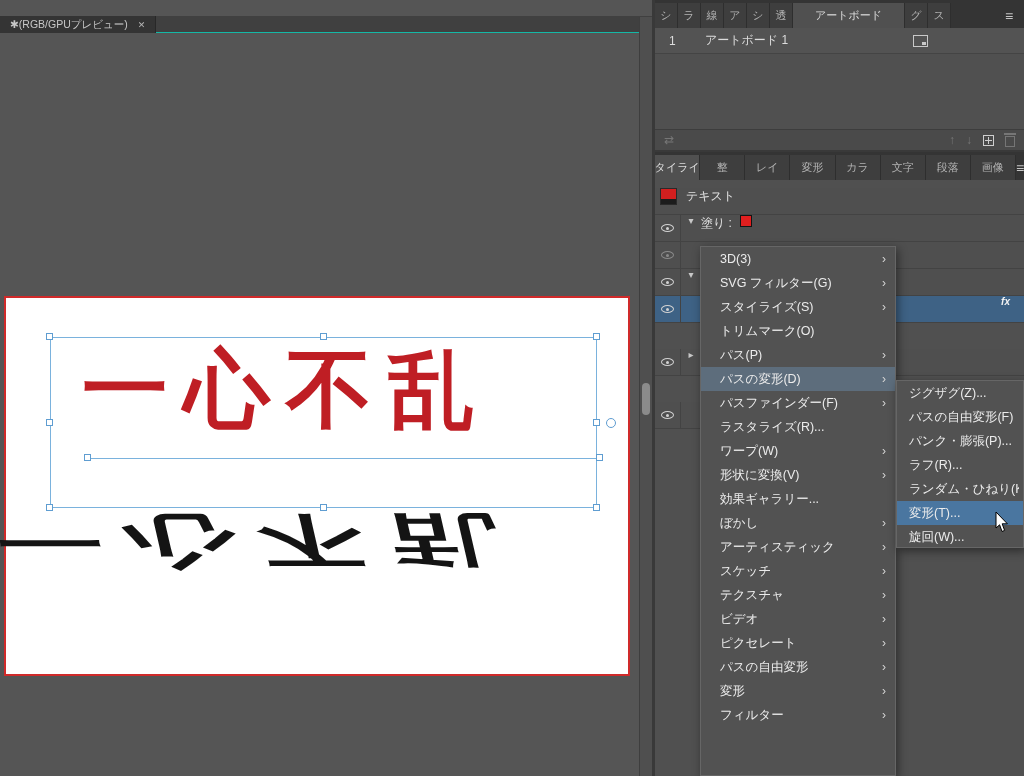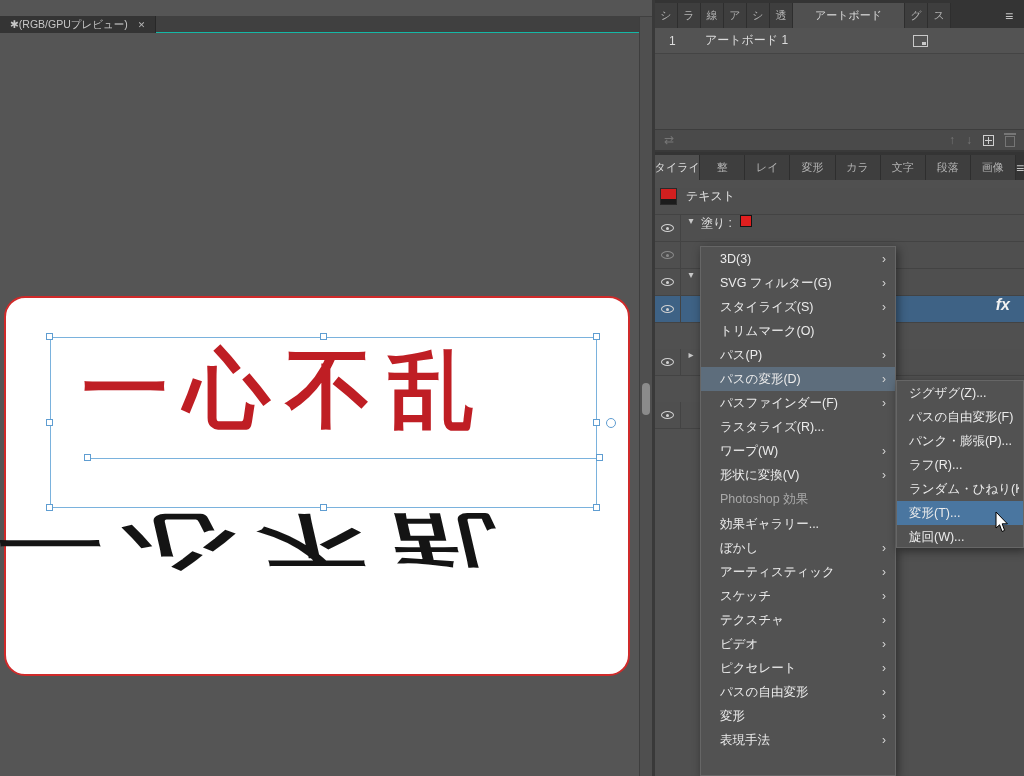--- a/index.html
+++ b/index.html
@@ -62,21 +62,21 @@
 
   
   .arow{position:absolute;left:0;width:100%;height:27px;border-bottom:1px solid #434343;display:flex;align-items:flex-start;background:#4f4f4f;color:#e2e2e2;font-size:12px}
   .arow .eyecell{width:26px;height:100%;display:flex;align-items:center;justify-content:center;border-right:1px solid #434343;flex:none}
   .eye{width:13px;height:8px;border:1px solid #d2d2d2;border-radius:50%;position:relative}
   .eye::after{content:"";position:absolute;left:50%;top:50%;width:3px;height:3px;margin:-1.5px 0 0 -1.5px;background:#d2d2d2;border-radius:50%}
   .eye.off{opacity:.45}
   .chevcell{width:20px;text-align:center;color:#c8c8c8;font-size:10px;flex:none}
   .thumb-text{width:17px;height:17px;margin-left:5px;margin-right:9px;background:linear-gradient(#d21f1f 0 68%,#1c1c1c 68% 100%);border:1px solid #2a2a2a;flex:none}
   .fill-swatch{width:12px;height:12px;border:1px solid #151515;margin-left:8px;flex:none}
-  .fx{position:absolute;right:14px;font-style:italic;color:#f2f2f2;font-size:16px;font-weight:bold}
+  .fx{position:absolute;right:14px;font-style:italic;color:#f2f2f2;font-size:10px;font-weight:bold}
 
   
   .menu{position:absolute;left:700px;top:246px;width:196px;height:530px;background:#525252;border:1px solid #666;
         box-shadow:2px 3px 9px rgba(0,0,0,.45);z-index:10;overflow:hidden}
   .menu-header{height:25px;display:flex;align-items:center;padding-left:19px;color:#a9a9a9;font-size:12.5px}
   .menu-item{height:24px;display:flex;align-items:center;padding:0 9px 0 19px;color:#ececec;font-size:12.5px;white-space:nowrap}
   .menu-item .mi-label{flex:1;overflow:hidden}
   .mi-arrow{color:#d5d5d5;font-size:12px;margin-left:6px}
   .menu .menu-item.hl{background:#5d6d7c}
 
@@ -93,21 +93,21 @@
 <div id="app">
 
   <div class="canvas-area">
     <div class="doc-tabbar">
       <div class="doc-tab">
         <span>✱(RGB/GPUプレビュー)</span>
         <span class="doc-close">✕</span>
       </div>
     </div>
 
-    <div class="artboard" style="border-color: rgb(208, 42, 42); border-radius: 21px;">
+    <div class="artboard" style="border-color: rgb(208, 42, 42);">
       <div class="callig red" style="color: rgb(191, 30, 36);">一心不乱</div>
       <div class="callig black" style="color: rgb(20, 20, 20);">一心不乱</div>
     </div>
 
     <div class="sel-box"></div>
     <div class="sel-line"></div>
     <div class="handle" style="left:46px;top:333px"></div>
     <div class="handle" style="left:320px;top:333px"></div>
     <div class="handle" style="left:593px;top:333px"></div>
     <div class="handle" style="left:46px;top:419px"></div>
@@ -257,21 +257,20 @@
       </div>
     <div class="menu-item">
       <span class="mi-label">ワープ(W)</span>
         <span class="mi-arrow">›</span>
       </div>
     <div class="menu-item">
       <span class="mi-label">形状に変換(V)</span>
         <span class="mi-arrow">›</span>
       </div>
 
-    <div class="menu-header">Photoshop 効果</div>
 
     <div class="menu-item">
       <span class="mi-label">効果ギャラリー...</span>
         <span class="mi-arrow"></span>
       </div>
     <div class="menu-item">
       <span class="mi-label">ぼかし</span>
         <span class="mi-arrow">›</span>
       </div>
     <div class="menu-item">
@@ -296,21 +295,21 @@
       </div>
     <div class="menu-item">
       <span class="mi-label">パスの自由変形</span>
         <span class="mi-arrow">›</span>
       </div>
     <div class="menu-item">
       <span class="mi-label">変形</span>
         <span class="mi-arrow">›</span>
       </div>
     <div class="menu-item">
-      <span class="mi-label">表現手法</span>
+      <span class="mi-label">フィルター</span>
         <span class="mi-arrow">›</span>
       </div>
   </div>
 
   <div class="submenu">
     <div class="menu-item">
         <span class="mi-label">ジグザグ(Z)...</span>
       </div>
     <div class="menu-item">
         <span class="mi-label">パスの自由変形(F)</span>

